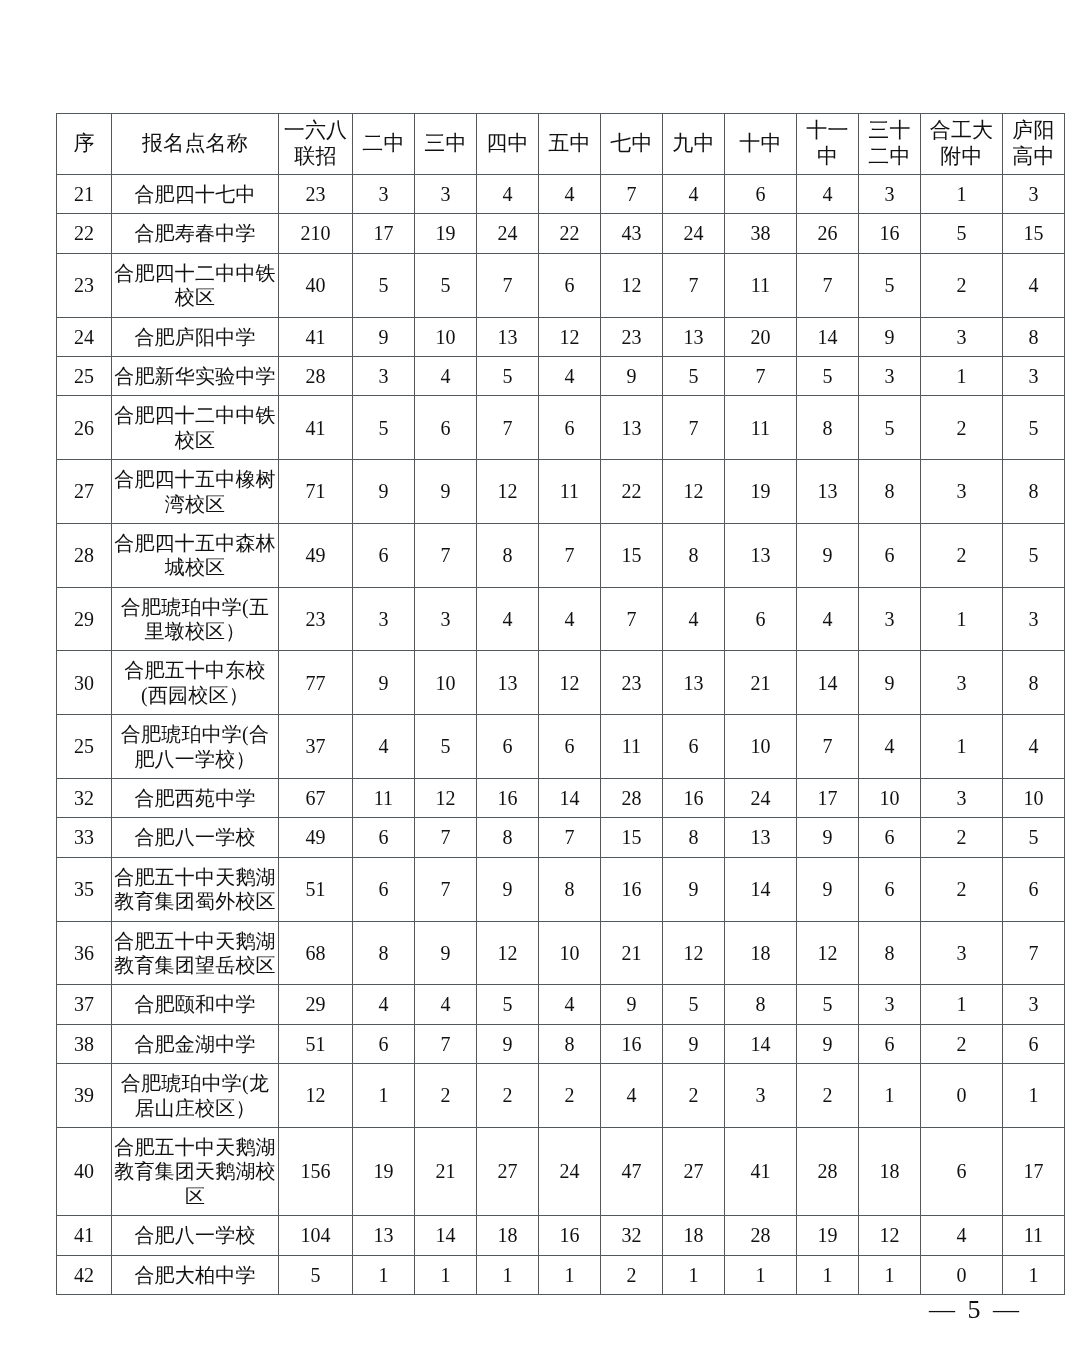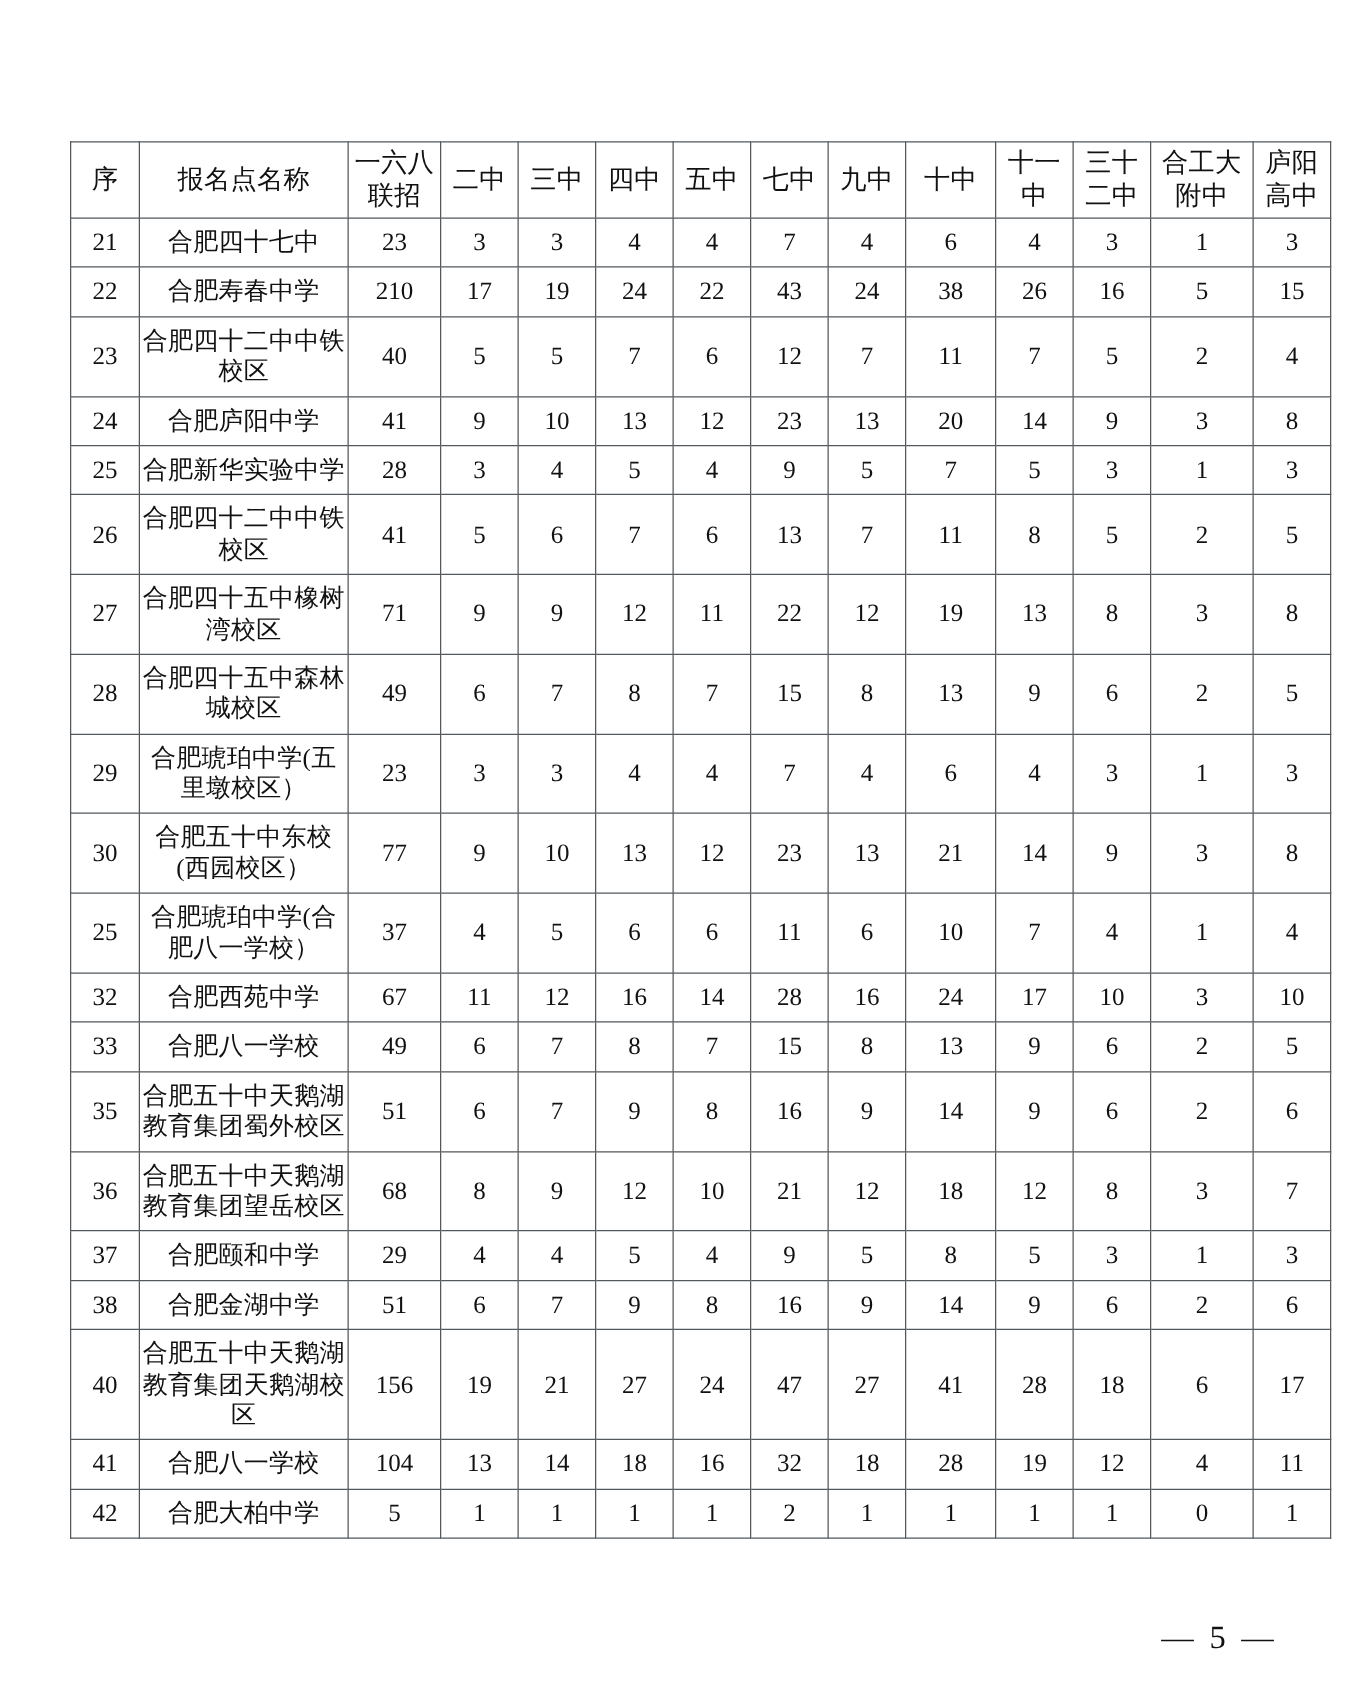--- a/index.html
+++ b/index.html
@@ -413,20 +413,36 @@
             <td class="c-num">8</td>
             <td class="c-num">16</td>
             <td class="c-num">9</td>
             <td class="c-num">14</td>
             <td class="c-num">9</td>
             <td class="c-num">6</td>
             <td class="c-num">2</td>
             <td class="c-num">6</td>
           </tr>
           <tr>
+            <td class="c-idx">39</td>
+            <td class="c-name">合肥琥珀中学(龙居山庄校区）</td>
+            <td class="c-num">12</td>
+            <td class="c-num">1</td>
+            <td class="c-num">2</td>
+            <td class="c-num">2</td>
+            <td class="c-num">2</td>
+            <td class="c-num">4</td>
+            <td class="c-num">2</td>
+            <td class="c-num">3</td>
+            <td class="c-num">2</td>
+            <td class="c-num">1</td>
+            <td class="c-num">0</td>
+            <td class="c-num">1</td>
+          </tr>
+          <tr>
             <td class="c-idx">40</td>
             <td class="c-name">合肥五十中天鹅湖教育集团天鹅湖校区</td>
             <td class="c-num">156</td>
             <td class="c-num">19</td>
             <td class="c-num">21</td>
             <td class="c-num">27</td>
             <td class="c-num">24</td>
             <td class="c-num">47</td>
             <td class="c-num">27</td>
             <td class="c-num">41</td>

